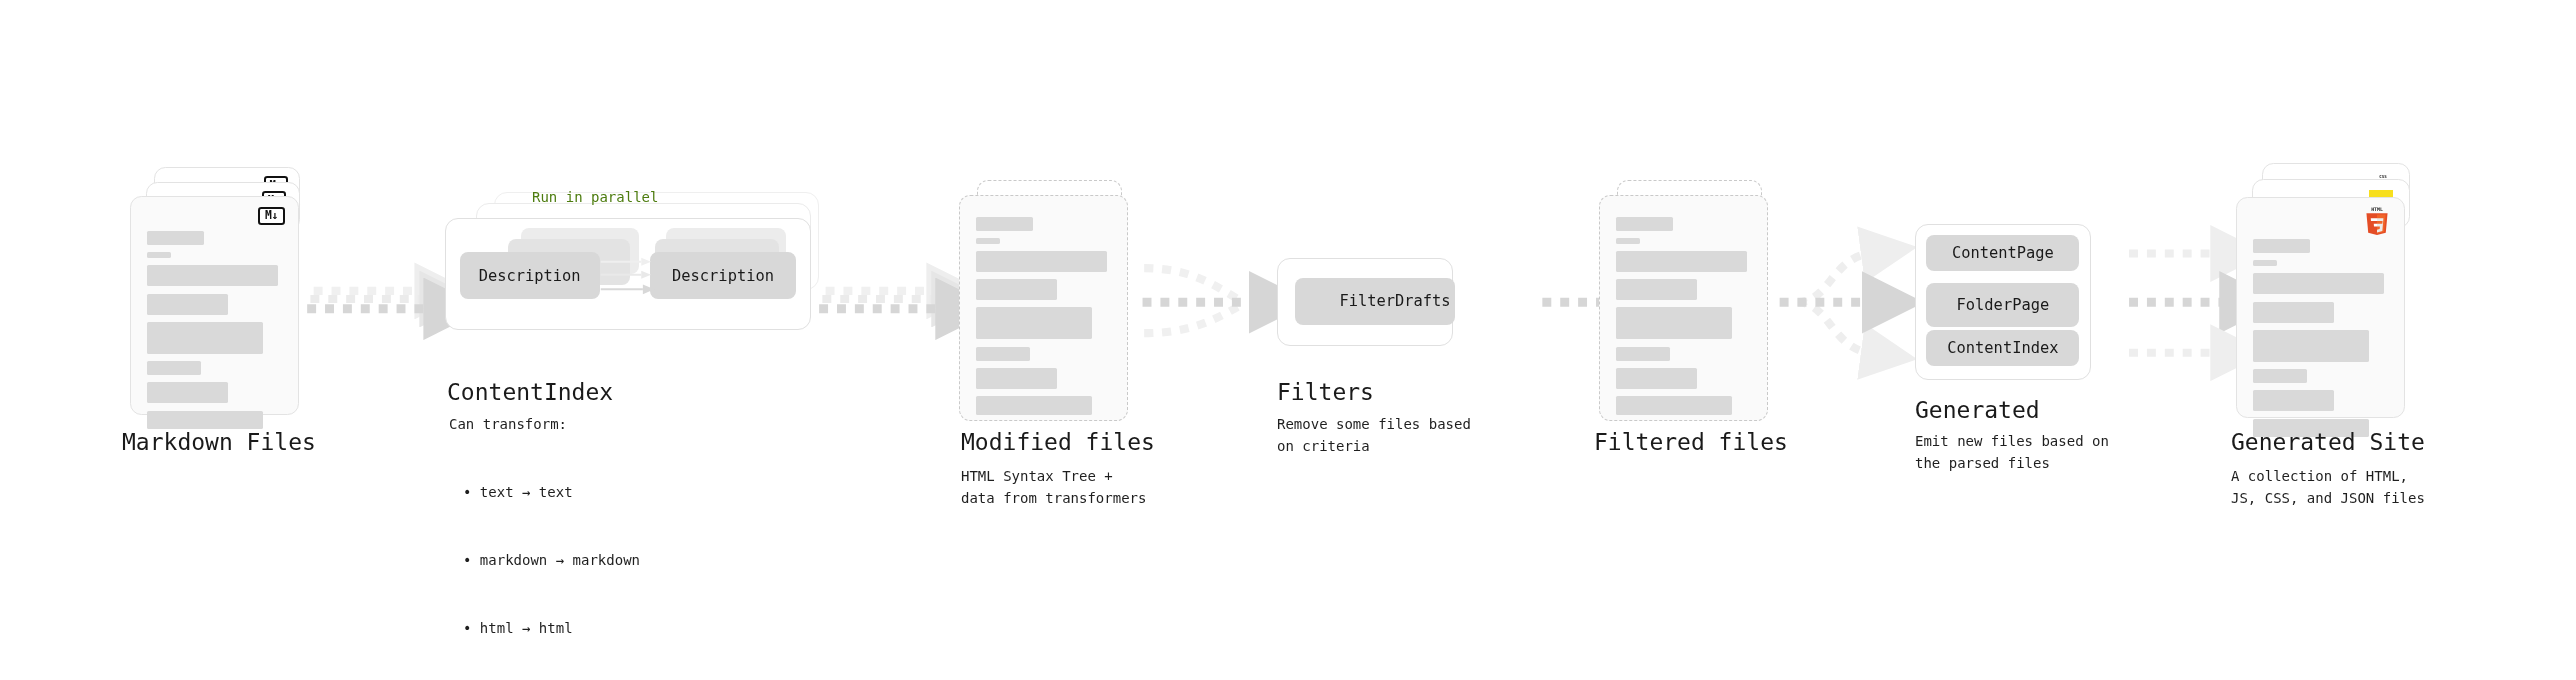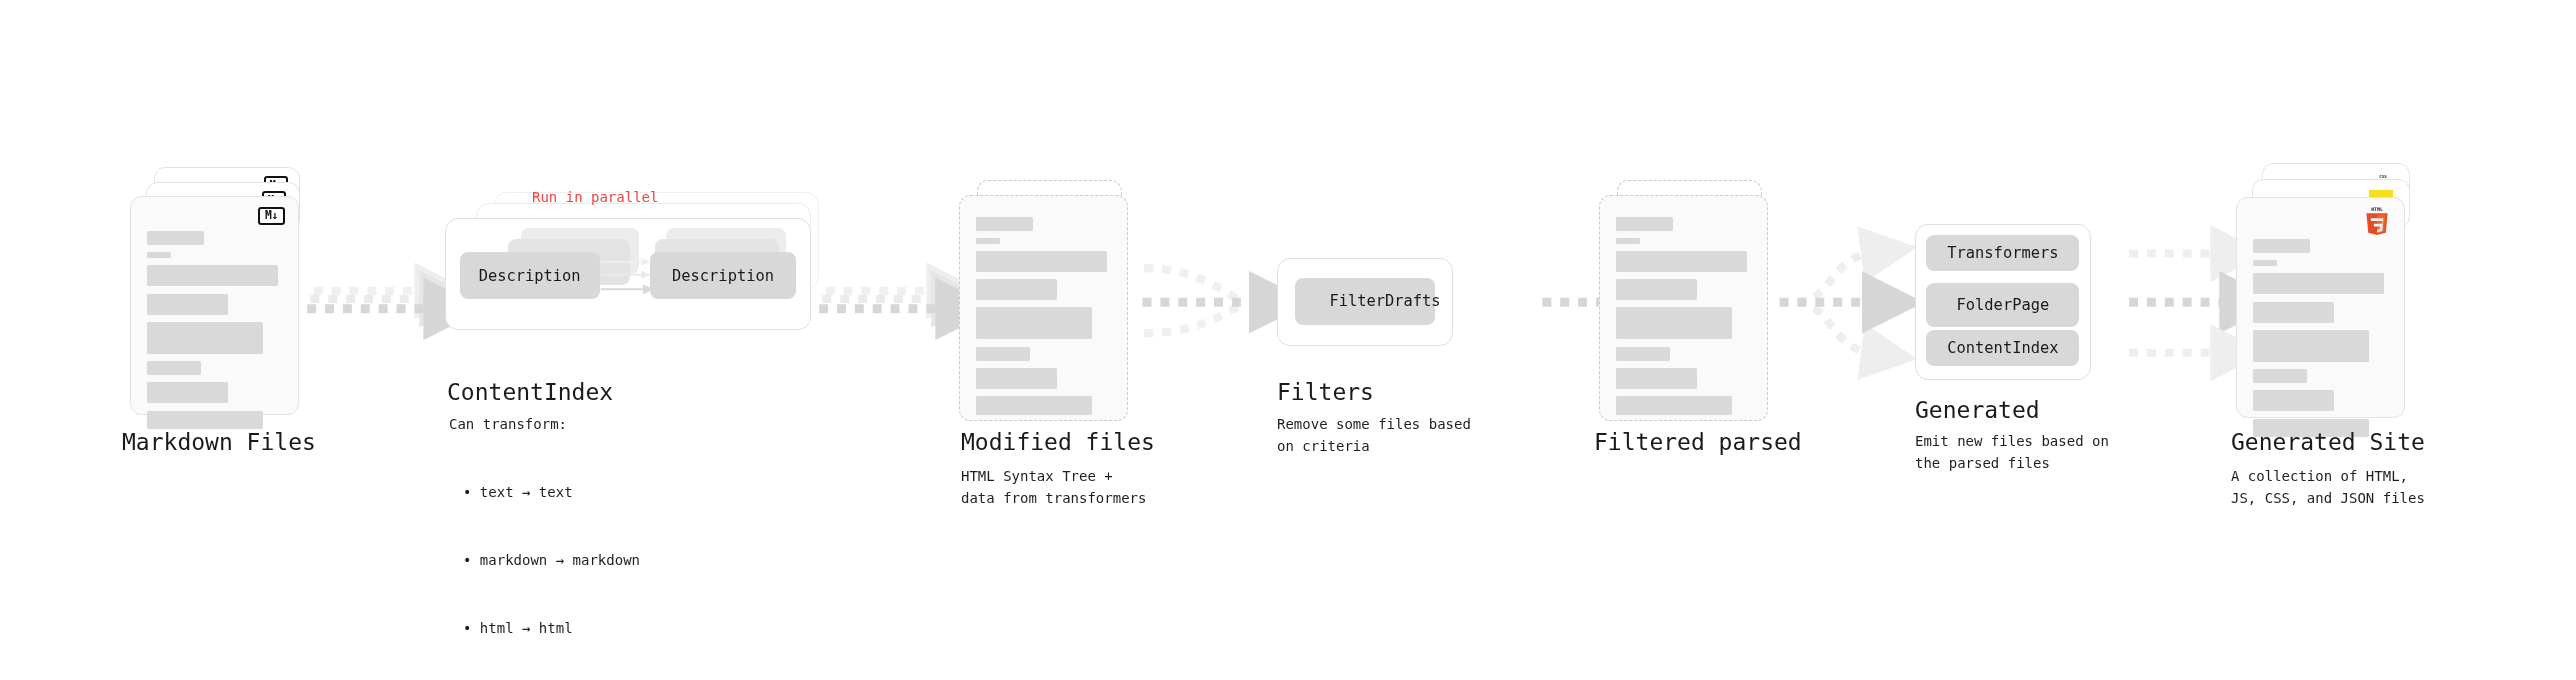--- a/index.html
+++ b/index.html
@@ -108,21 +108,21 @@
   .bullets {
     position: absolute;
     font-size: 14px;
     color: #1f1f1f;
     line-height: 1.62;
     white-space: pre;
   }
   .parallel-label {
     position: absolute;
     font-size: 14px;
-    color: #ef4444;
+    color: #4d7c0f;
     white-space: nowrap;
   }
 
   
   .arrow-layer {
     position: absolute; left: 0; top: 0;
     width: 2576px; height: 681px;
     pointer-events: none;
   }
 </style>
@@ -257,21 +257,21 @@
         </div>
       </div>
     </div>
   </div>
   <div class="title" style="left:961px; top:429px;">Modified files</div>
   <div class="subtitle" style="left:961px; top:466px;">HTML Syntax Tree +
 data from transformers</div>
 
   <div class="node" style="left:1277px; top:258px; width:179px; height:89px;">
     <div class="group-box" style="left:0px; top:0px; width:176px; height:88px;"></div>
-    <div class="pill" style="left:18px; top:19.5px; width:140px; height:47px;padding-left:40px;">FilterDrafts</div>
+    <div class="pill" style="left:18px; top:19.5px; width:160px; height:47px;padding-left:40px;">FilterDrafts</div>
   </div>
   <div class="title" style="left:1277px; top:379px;">Filters</div>
   <div class="subtitle" style="left:1277px; top:414px;">Remove some files based
 on criteria</div>
 
   <div class="node" style="left:1599px; top:180px;">
     <div class="doc-stack" style="width:187px;height:260px;">
       <div class="doc-card dashed" style="left:18px; top:0px;  width:145px; height:49px; background:#fff;"></div>
       <div class="doc-card dashed" style="left:0px;  top:14.6px; width:169px; height:226px;">
         <div class="doc-lines" style="top:21px;">
@@ -280,25 +280,25 @@
           <div class="dl" style="width:97%; height:21px;"></div>
           <div class="dl" style="width:60%; height:21px;"></div>
           <div class="dl" style="width:86%; height:32px;"></div>
           <div class="dl" style="width:40%; height:14px;"></div>
           <div class="dl" style="width:60%; height:21px;"></div>
           <div class="dl" style="width:86%; height:18.7px;"></div>
         </div>
       </div>
     </div>
   </div>
-  <div class="title" style="left:1594px; top:429px;">Filtered parsed</div>
+  <div class="title" style="left:1594px; top:429px;">Filtered files</div>
 
   <div class="node" style="left:1915px; top:224px; width:187px; height:163px;">
     <div class="group-box" style="left:0px; top:0px; width:176px; height:156px;"></div>
-    <div class="pill" style="left:11.4px; top:11.4px; width:153px; height:36px;">Transformers</div>
+    <div class="pill" style="left:11.4px; top:11.4px; width:153px; height:36px;">ContentPage</div>
     <div class="pill" style="left:11.4px; top:59px; width:153px; height:44px;">FolderPage</div>
     <div class="pill" style="left:11.4px; top:106px; width:153px; height:36px;">ContentIndex</div>
   </div>
   <div class="title" style="left:1915px; top:397px;">Generated</div>
   <div class="subtitle" style="left:1915px; top:431px;">Emit new files based on
 the parsed files</div>
 
   <div class="node" style="left:2236px; top:163px;">
     <div class="doc-stack" style="width:195px;height:276px;">
       <div class="doc-card back2" style="left:26px; top:0px; width:148px; height:49px;">

